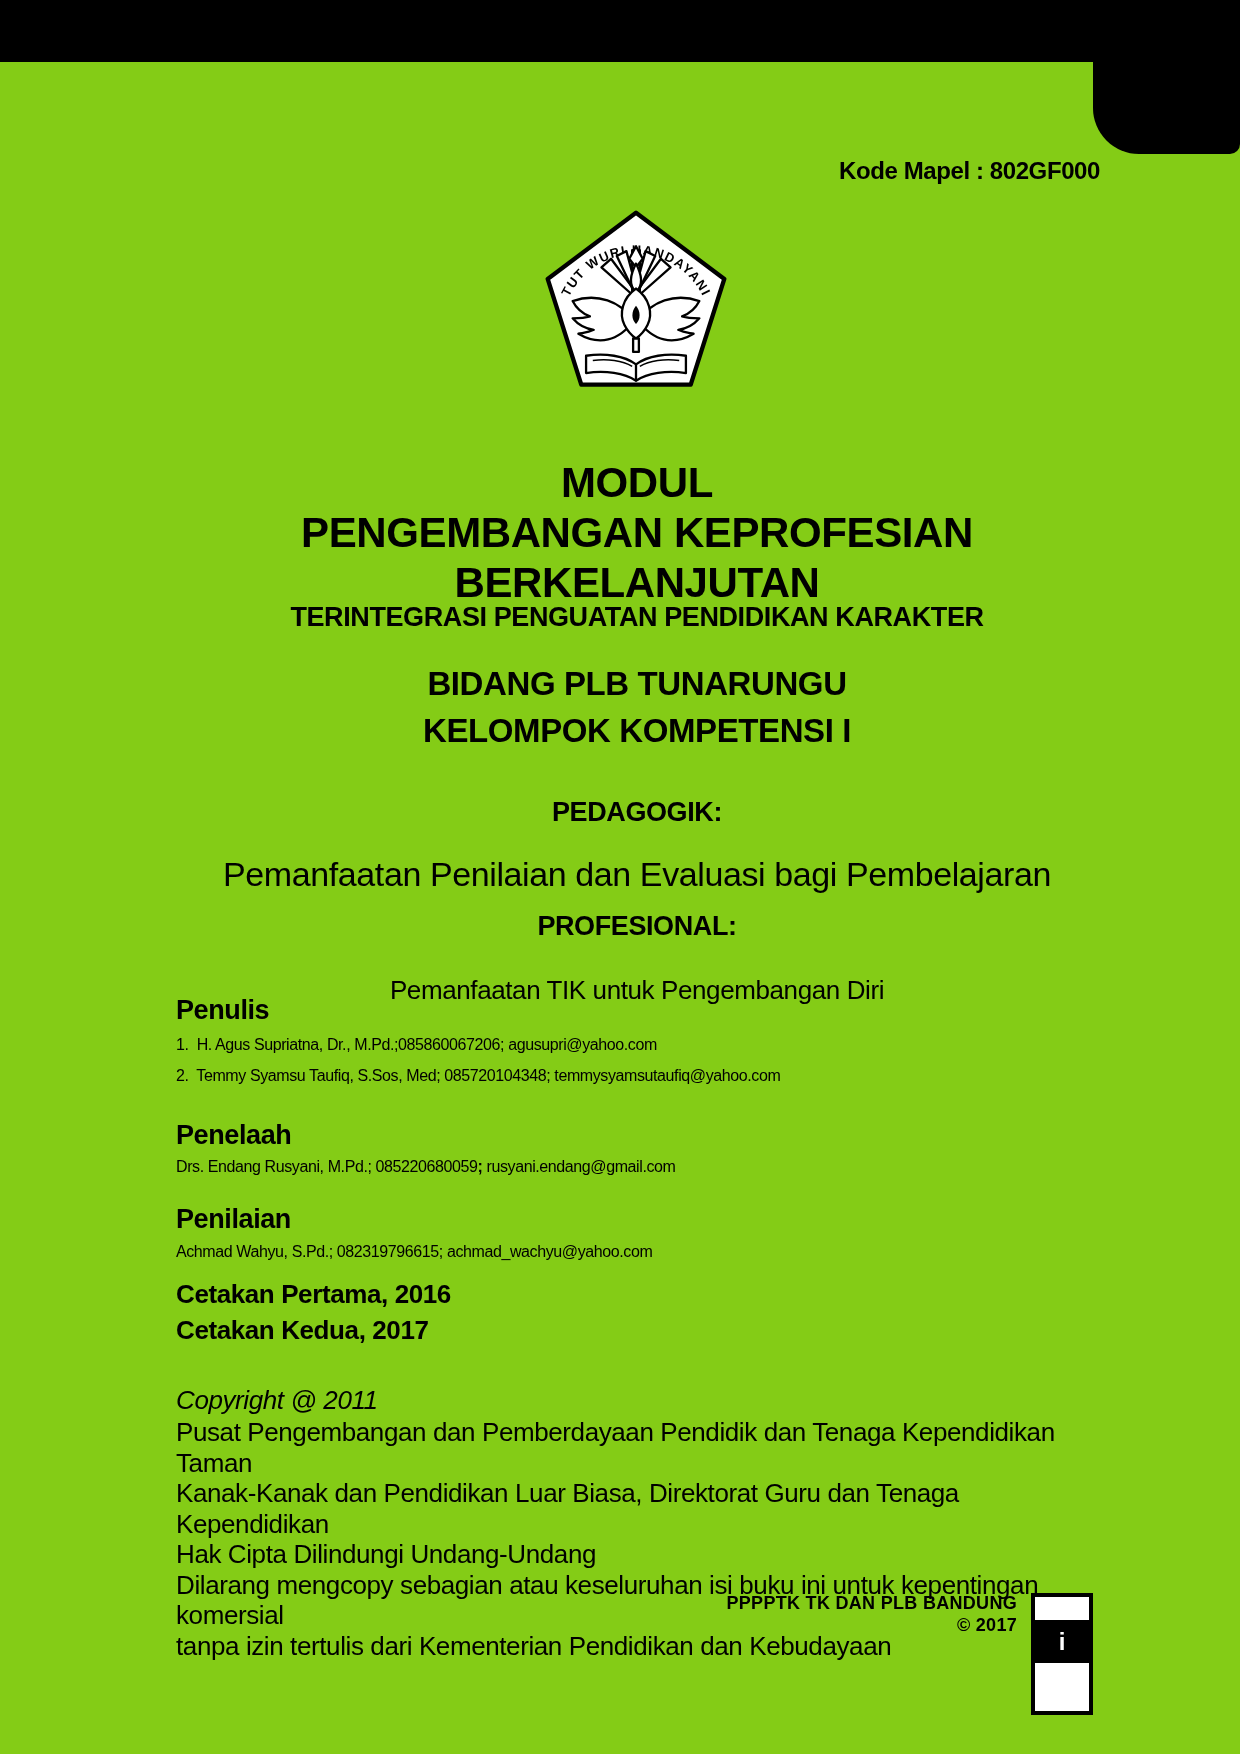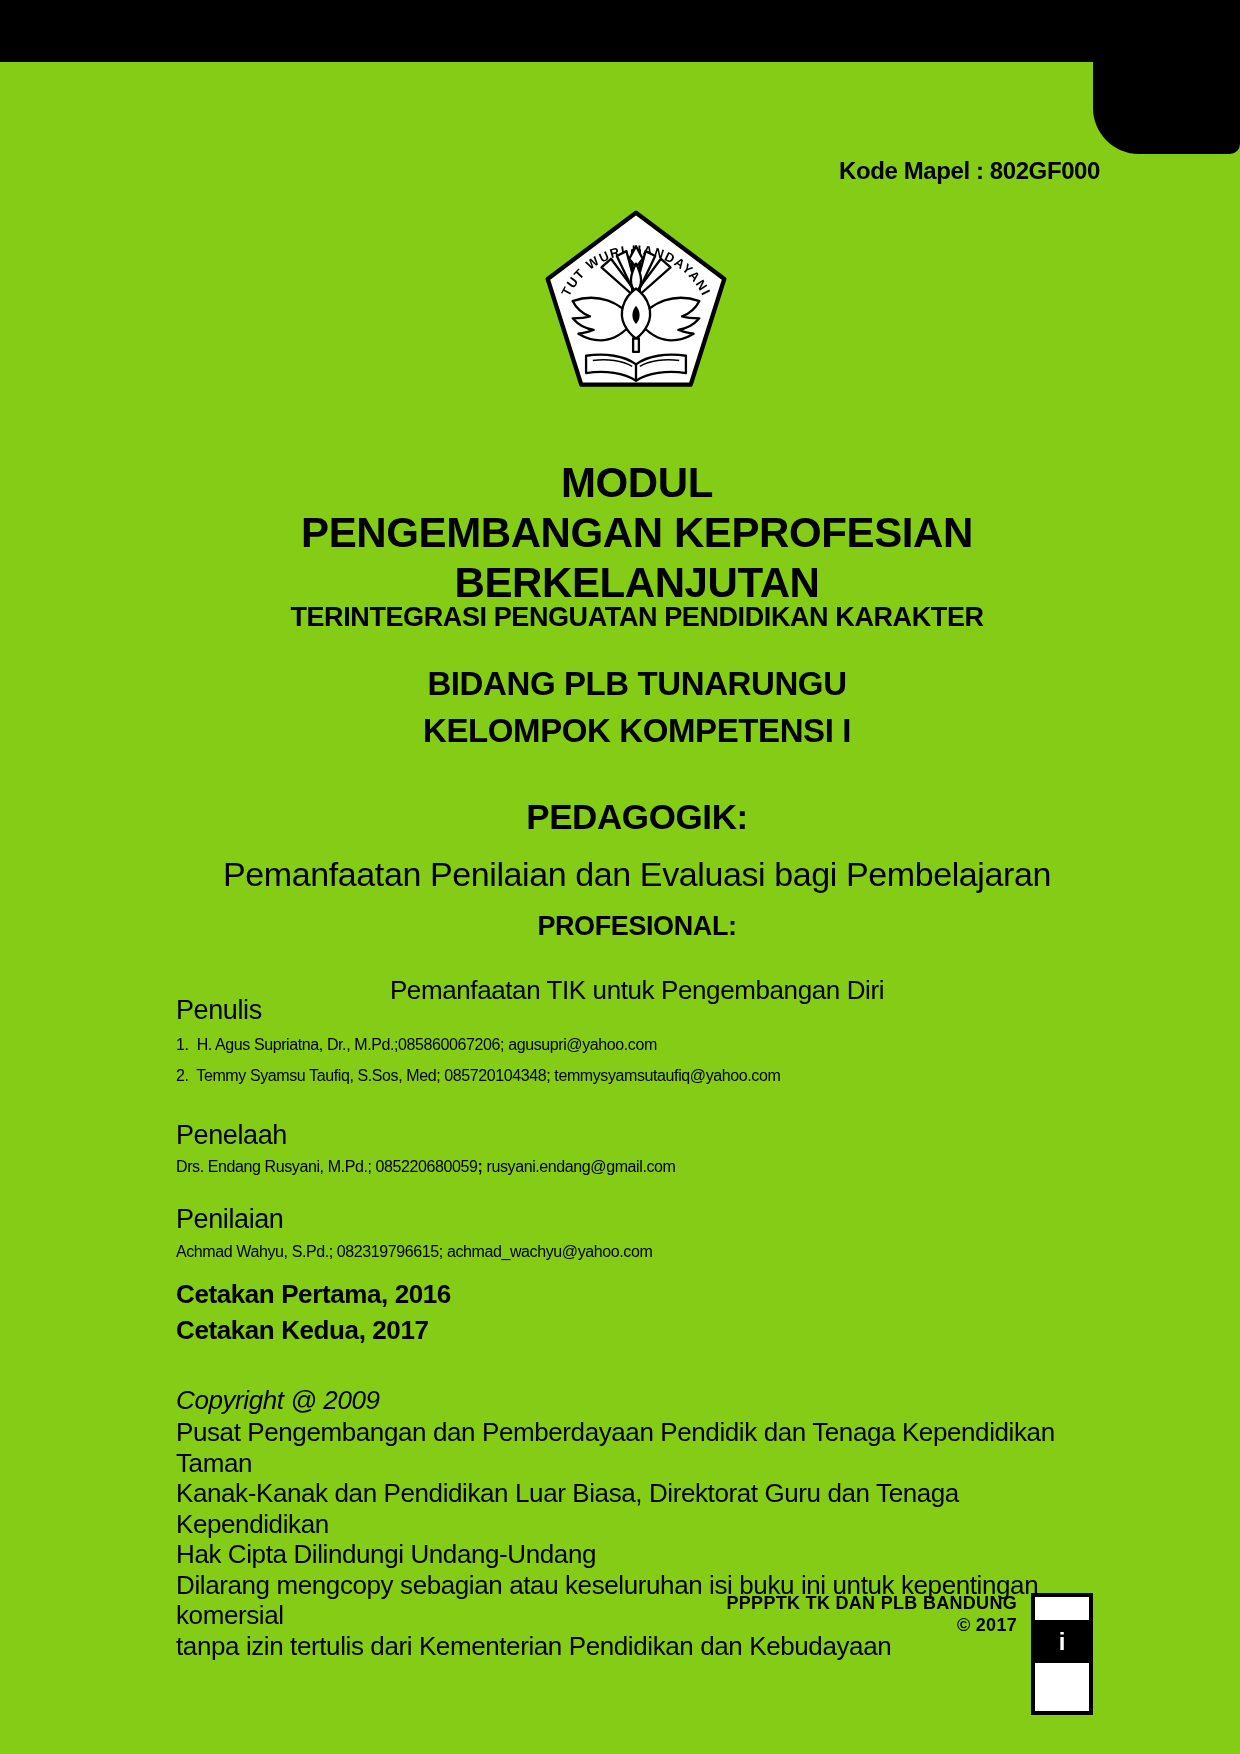--- a/index.html
+++ b/index.html
@@ -27,28 +27,28 @@
 
   
   .logo-box { top: 206px; left: 540px; width: 192px; height: 192px; }
   .logo-box svg { width: 100%; height: 100%; }
 
   
   .center { left: 176px; width: 922px; text-align: center; }
   .title { top: 458px; font-size: 42px; font-weight: bold; line-height: 50px; }
   .subtitle { top: 601px; font-size: 27px; font-weight: bold; line-height: 32px; }
   .program { top: 660px; font-size: 33px; font-weight: bold; line-height: 47px; }
-  .ped-h  { top: 797px; font-size: 35px; font-weight: bold; }
+  .ped-h  { top: 797px; font-size: 27px; font-weight: bold; }
   .ped-t  { top: 855px; font-size: 34px; }
   .prof-h { top: 911px; font-size: 27px; font-weight: bold; }
   .prof-t { top: 943px; font-size: 26px; margin-top: 32px; }
 
   
   .left-col { left: 176px; width: 940px; text-align: left; }
-  .sec-h { font-size: 27px; font-weight: normal; line-height: 32px; }
+  .sec-h { font-size: 27px; font-weight: bold; line-height: 32px; }
   .sec-t { font-size: 16px; line-height: 30.5px; white-space: pre-wrap; }
   .penulis-h    { top: 994px; }
   .penulis-list { top: 1030px; }
   .penelaah-h   { top: 1119px; }
   .penelaah-t   { top: 1152px; }
   .ilustrator-h { top: 1203px; }
   .ilustrator-t { top: 1237px; }
   .cetakan      { top: 1276px; font-size: 26px; font-weight: bold; line-height: 36px; }
   .copy-notice  { top: 1385px; font-size: 26px; font-style: italic; line-height: 30px; }
   .copy-lines   { top: 1417px; font-size: 26px; line-height: 30.5px; }
@@ -145,21 +145,21 @@
   <div class="abs left-col sec-t penelaah-t"><span>Drs. Endang Rusyani, M.Pd.; 085220680059</span><span class="bold-semi">;</span> <span>rusyani.endang@gmail.com</span></div>
 
   <div class="abs left-col sec-h ilustrator-h">Penilaian</div>
   <div class="abs left-col sec-t ilustrator-t">Achmad Wahyu, S.Pd.; 082319796615; achmad_wachyu@yahoo.com</div>
 
   <div class="abs left-col cetakan">
     <div>Cetakan Pertama, 2016</div>
     <div>Cetakan Kedua, 2017</div>
   </div>
 
-  <div class="abs left-col copy-notice">Copyright @ 2009</div>
+  <div class="abs left-col copy-notice">Copyright @ 2011</div>
   <div class="abs left-col copy-lines">
     <div>Pusat Pengembangan dan Pemberdayaan Pendidik dan Tenaga Kependidikan Taman</div>
     <div>Kanak-Kanak dan Pendidikan Luar Biasa, Direktorat Guru dan Tenaga Kependidikan</div>
     <div>Hak Cipta Dilindungi Undang-Undang</div>
     <div>Dilarang mengcopy sebagian atau keseluruhan isi buku ini untuk kepentingan komersial</div>
     <div>tanpa izin tertulis dari Kementerian Pendidikan dan Kebudayaan</div>
   </div>
 
   <div class="abs footer-text">
     <div>PPPPTK TK DAN PLB BANDUNG</div>

